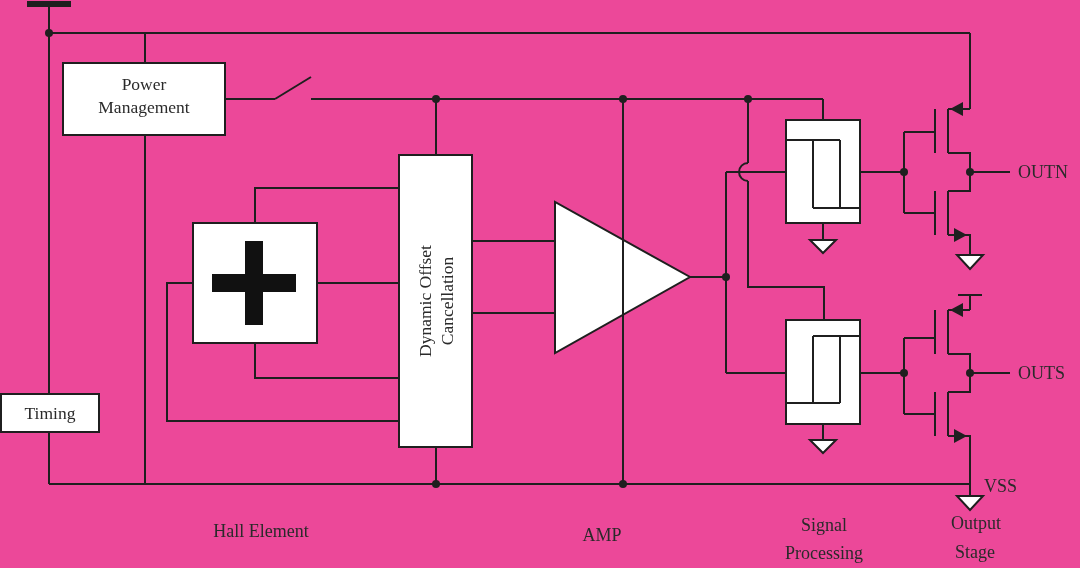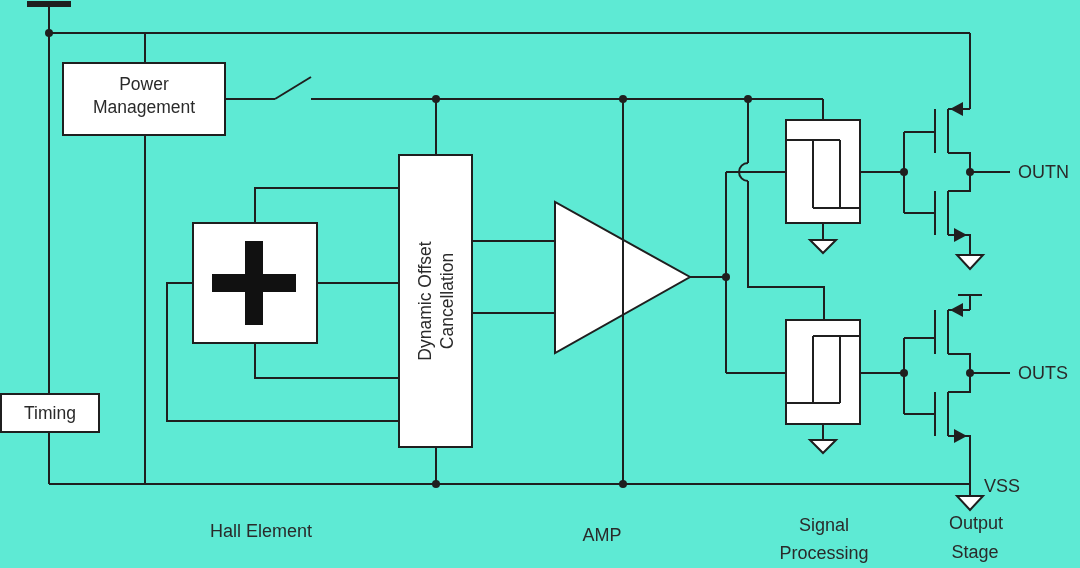--- a/index.html
+++ b/index.html
@@ -1,18 +1,18 @@
 <!DOCTYPE html>
 <html><head>
 <meta charset="utf-8">
 <style>
   html,body{margin:0;padding:0;background:#fff;}
   #stage{
-    position:relative;width:1080px;height:568px;background:#5eead4;
-    font-family:Liberation Sans, sans-serif;overflow:hidden;
+    position:relative;width:1080px;height:568px;background:#ec4899;
+    font-family:Liberation Serif, serif;overflow:hidden;
   }
   svg{position:absolute;left:0;top:0;}
   svg text{fill:#2a2a2a;}
   .wire{stroke:#1f1f1f;stroke-width:2;fill:none;}
   .thick{stroke:#1f1f1f;stroke-width:6;fill:none;}
   .box{stroke:#1f1f1f;stroke-width:2;fill:#ffffff;}
   .dot{fill:#1f1f1f;stroke:none;}
   .arrow{fill:#1f1f1f;stroke:none;}
   .gnd{stroke:#1f1f1f;stroke-width:2;fill:#ffffff;}
   .lbl{font-size:17.5px;}

